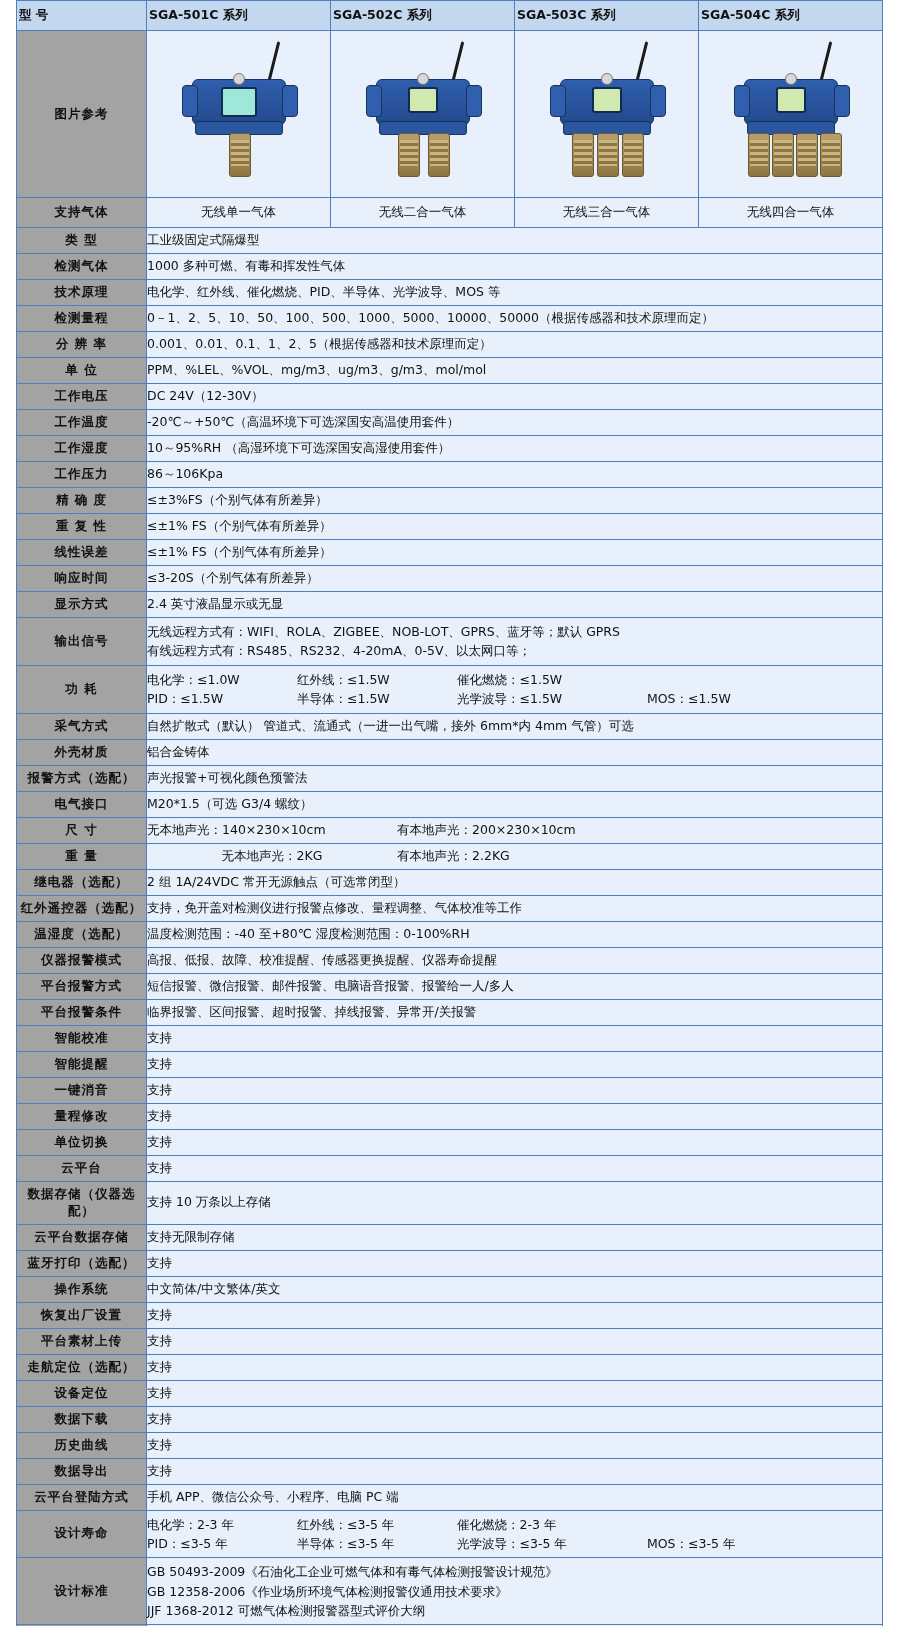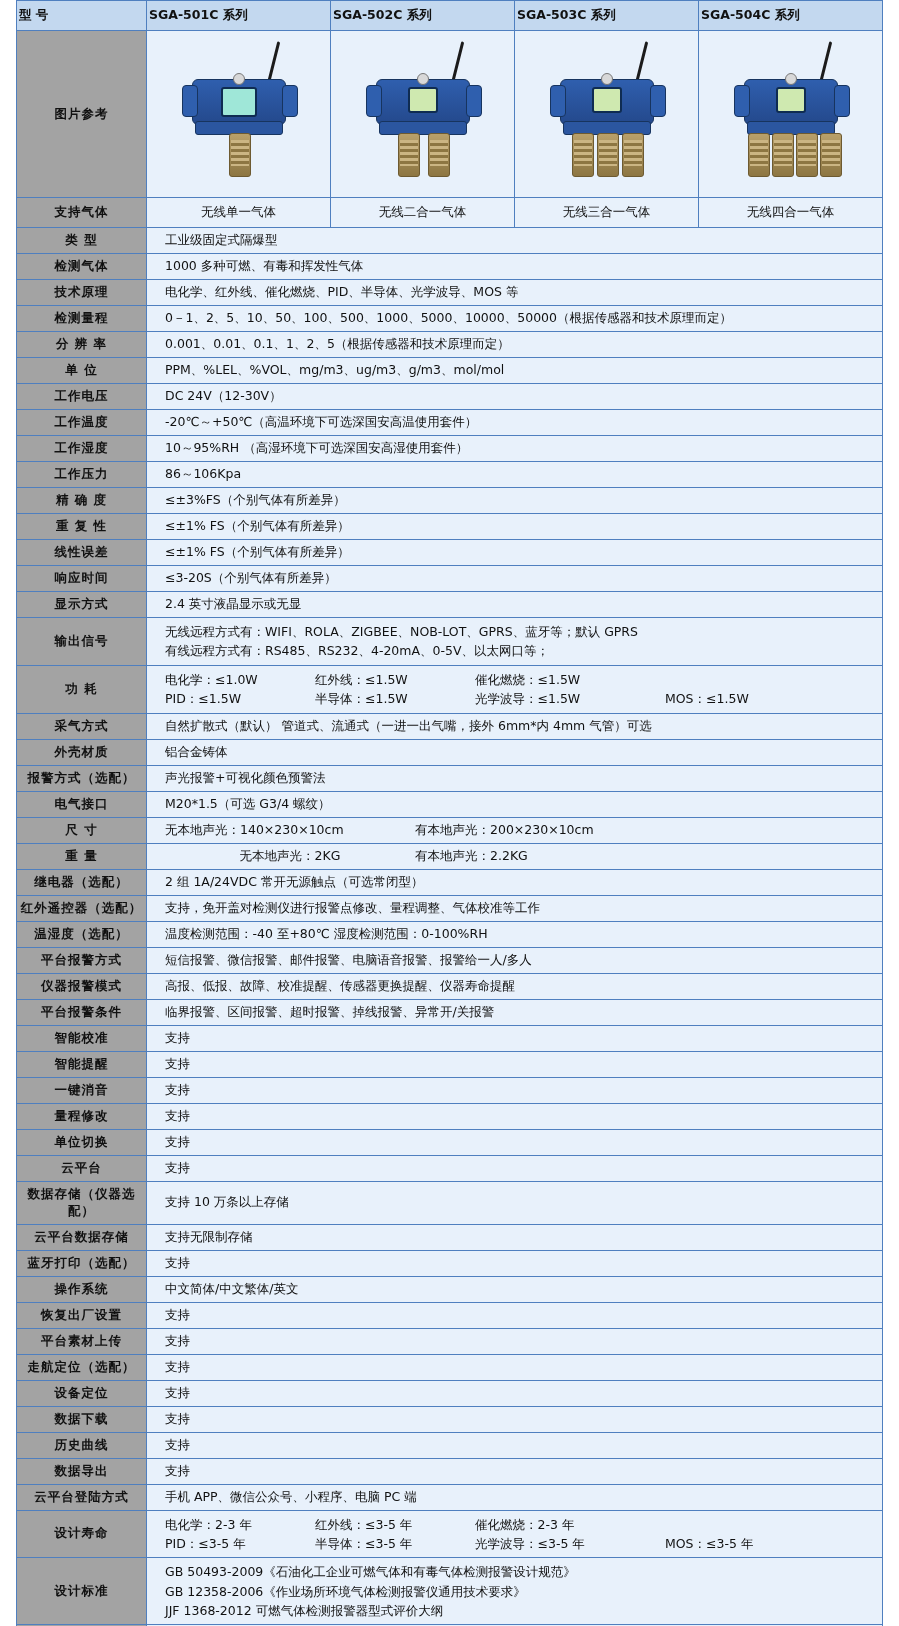--- a/index.html
+++ b/index.html
@@ -1,21 +1,21 @@
 <!DOCTYPE html>
 <html><head>
 <meta charset="utf-8">
 <style>
   html,body{margin:0;padding:0;background:#ffffff;}
   body{font-family:"DejaVu Sans","Liberation Sans",sans-serif;}
   #sheet{width:899px;min-height:1626px;position:relative;background:#fff;}
   table.spec{border-collapse:collapse;width:866px;margin:0 16px;table-layout:fixed;}
   table.spec td{border:1px solid #4f7fbf;vertical-align:middle;font-size:12.5px;color:#111;}
   td.lab{background:#a3a3a3;text-align:center;font-weight:bold;color:#12356b;padding:4px 2px;letter-spacing:1px;}
-  td.val{background:#e8f1fb;padding:4px 18px;color:#111;}
+  td.val{background:#e8f1fb;padding:4px 0;color:#111;}
   td.hdr{background:#c3d8ef;text-align:left;font-weight:bold;color:#12356b;padding:6px 2px;}
   td.gascell{background:#e8f1fb;text-align:center;padding:6px 2px;font-size:12.5px;}
   td.imgcell{background:#e8f1fb;text-align:center;padding:4px 0;}
   .multi div{line-height:1.55;}
   
   .dev{width:150px;height:158px;position:relative;margin:0 auto;}
   .ant{position:absolute;width:3px;height:44px;background:#1b1b1b;transform:rotate(14deg);border-radius:2px;}
   .body-main{position:absolute;left:28px;top:44px;width:92px;height:44px;background:linear-gradient(180deg,#2f5fae,#24498c);border-radius:6px;border:1px solid #17345f;}
   .ears{position:absolute;top:50px;width:14px;height:30px;background:#2f5fae;border:1px solid #17345f;border-radius:4px;}
   .screen{position:absolute;left:50%;top:52px;transform:translateX(-50%);width:32px;height:26px;background:#9fe7d8;border:2px solid #0f2c52;border-radius:3px;}
@@ -239,26 +239,26 @@
         </tr>
     <tr>
           <td class="lab">红外遥控器（选配）</td>
           <td class="val" colspan="4">支持，免开盖对检测仪进行报警点修改、量程调整、气体校准等工作</td>
         </tr>
     <tr>
           <td class="lab">温湿度（选配）</td>
           <td class="val" colspan="4">温度检测范围：-40 至+80℃  湿度检测范围：0-100%RH</td>
         </tr>
     <tr>
+          <td class="lab">仪器报警模式</td>
+          <td class="val" colspan="4">高报、低报、故障、校准提醒、传感器更换提醒、仪器寿命提醒</td>
+        </tr>
+    <tr>
           <td class="lab">平台报警方式</td>
           <td class="val" colspan="4">短信报警、微信报警、邮件报警、电脑语音报警、报警给一人/多人</td>
-        </tr>
-    <tr>
-          <td class="lab">仪器报警模式</td>
-          <td class="val" colspan="4">高报、低报、故障、校准提醒、传感器更换提醒、仪器寿命提醒</td>
         </tr>
     <tr>
           <td class="lab">平台报警条件</td>
           <td class="val" colspan="4">临界报警、区间报警、超时报警、掉线报警、异常开/关报警</td>
         </tr>
     <tr>
           <td class="lab">智能校准</td>
           <td class="val" colspan="4">支持</td>
         </tr>
     <tr>

